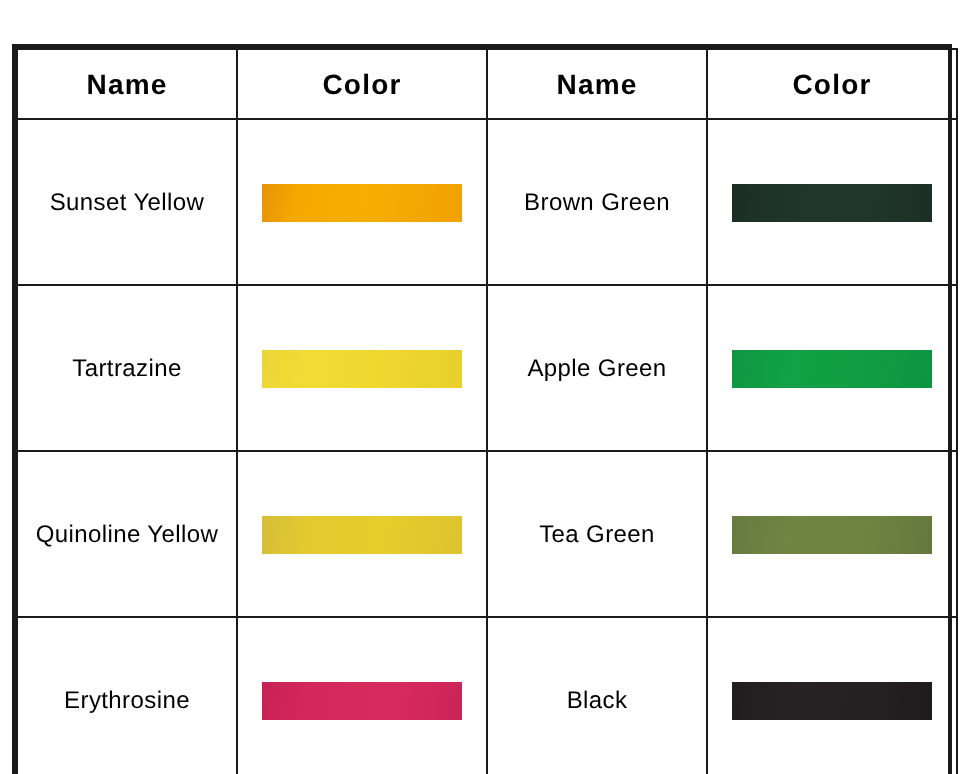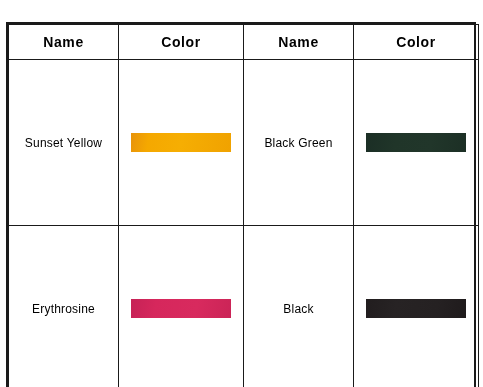--- a/index.html
+++ b/index.html
@@ -87,23 +87,43 @@
         <th>Name</th>
         <th>Color</th>
       </tr>
     </thead>
     <tbody id="table-body">
         <tr>
           <td class="name-cell">Sunset Yellow</td>
           <td class="swatch-cell">
             <span class="swatch" style="background: linear-gradient(100deg, rgb(232, 147, 10) 0%, rgb(245, 168, 0) 18%, rgb(246, 174, 3) 50%, rgb(240, 162, 0) 100%);"></span>
           </td>
-          <td class="name-cell">Black Green</td>
+          <td class="name-cell">Brown Green</td>
           <td class="swatch-cell">
             <span class="swatch" style="background: linear-gradient(100deg, rgb(27, 46, 37) 0%, rgb(32, 53, 41) 30%, rgb(33, 54, 42) 65%, rgb(28, 47, 37) 100%);"></span>
+          </td>
+        </tr>
+        <tr>
+          <td class="name-cell">Tartrazine</td>
+          <td class="swatch-cell">
+            <span class="swatch" style="background: linear-gradient(100deg, rgb(235, 214, 58) 0%, rgb(242, 220, 51) 25%, rgb(239, 215, 46) 60%, rgb(232, 207, 44) 100%);"></span>
+          </td>
+          <td class="name-cell">Apple Green</td>
+          <td class="swatch-cell">
+            <span class="swatch" style="background: linear-gradient(100deg, rgb(14, 151, 65) 0%, rgb(18, 161, 70) 30%, rgb(16, 156, 66) 70%, rgb(13, 148, 64) 100%);"></span>
+          </td>
+        </tr>
+        <tr>
+          <td class="name-cell">Quinoline Yellow</td>
+          <td class="swatch-cell">
+            <span class="swatch" style="background: linear-gradient(100deg, rgb(212, 190, 58) 0%, rgb(229, 202, 46) 25%, rgb(231, 204, 44) 60%, rgb(222, 196, 45) 100%);"></span>
+          </td>
+          <td class="name-cell">Tea Green</td>
+          <td class="swatch-cell">
+            <span class="swatch" style="background: linear-gradient(100deg, rgb(102, 123, 63) 0%, rgb(112, 133, 68) 30%, rgb(110, 131, 66) 70%, rgb(100, 120, 60) 100%);"></span>
           </td>
         </tr>
         <tr>
           <td class="name-cell">Erythrosine</td>
           <td class="swatch-cell">
             <span class="swatch" style="background: linear-gradient(100deg, rgb(198, 34, 86) 0%, rgb(214, 39, 92) 25%, rgb(216, 42, 94) 65%, rgb(203, 36, 87) 100%);"></span>
           </td>
           <td class="name-cell">Black</td>
           <td class="swatch-cell">
             <span class="swatch" style="background: linear-gradient(100deg, rgb(33, 29, 30) 0%, rgb(39, 35, 36) 30%, rgb(37, 33, 34) 70%, rgb(31, 27, 28) 100%);"></span>

